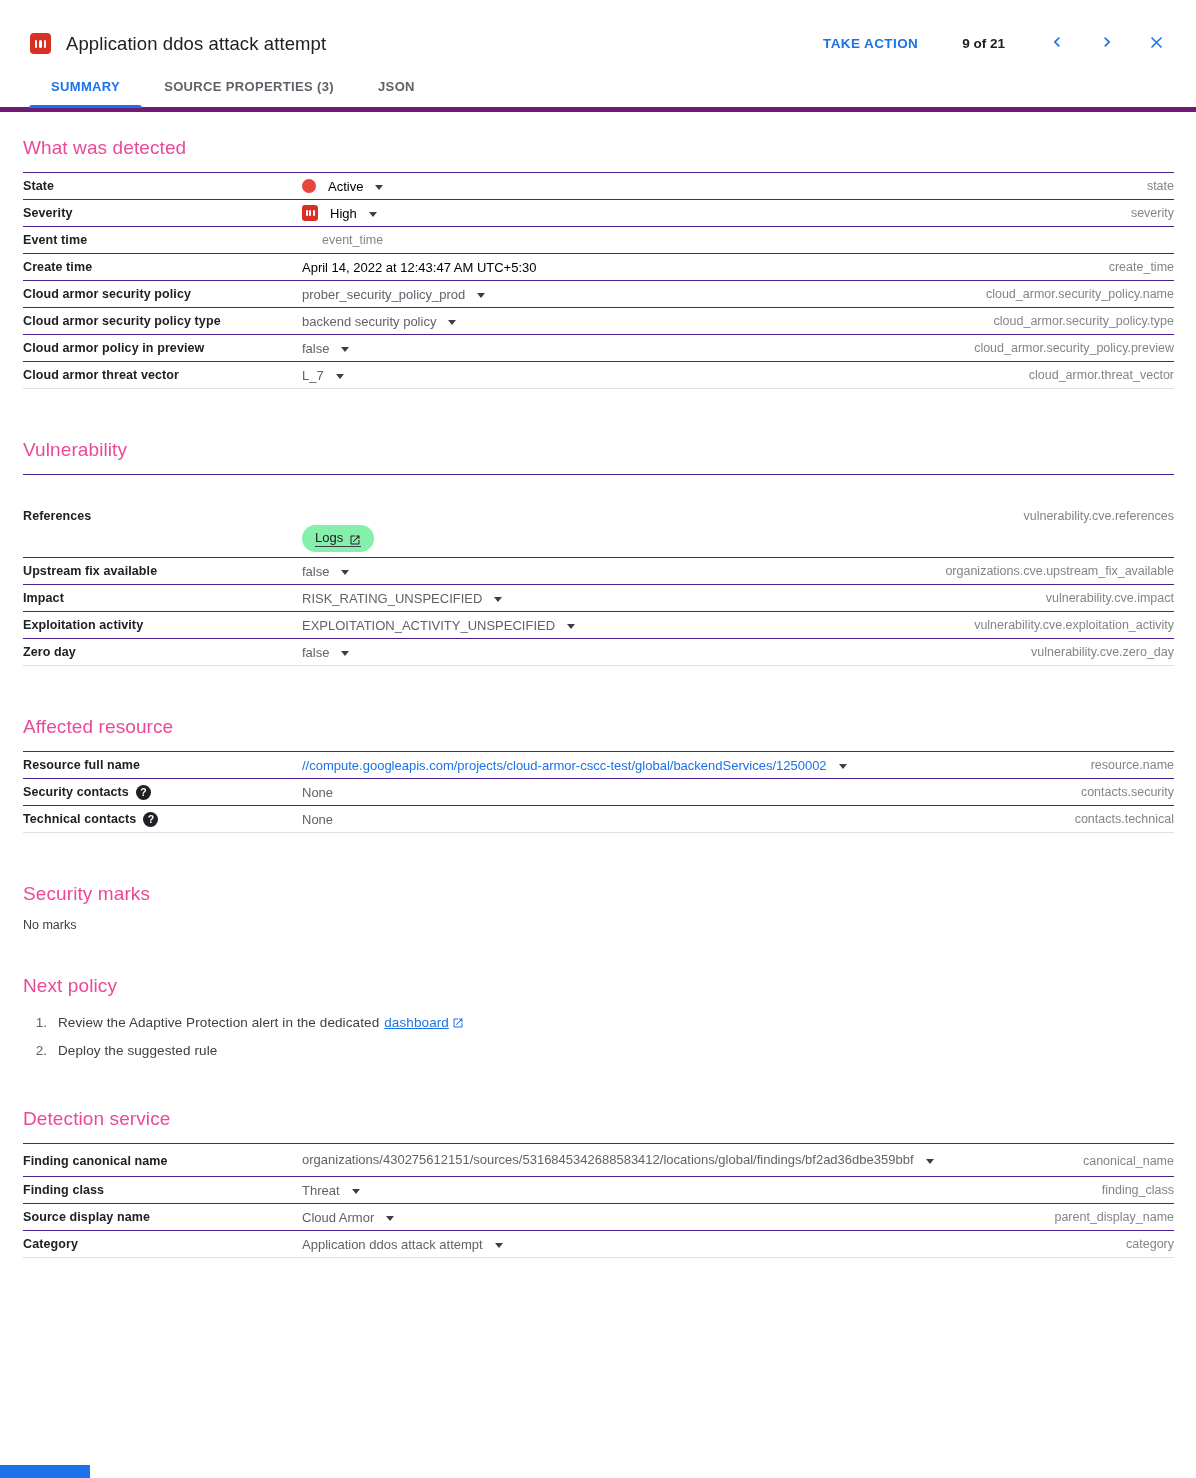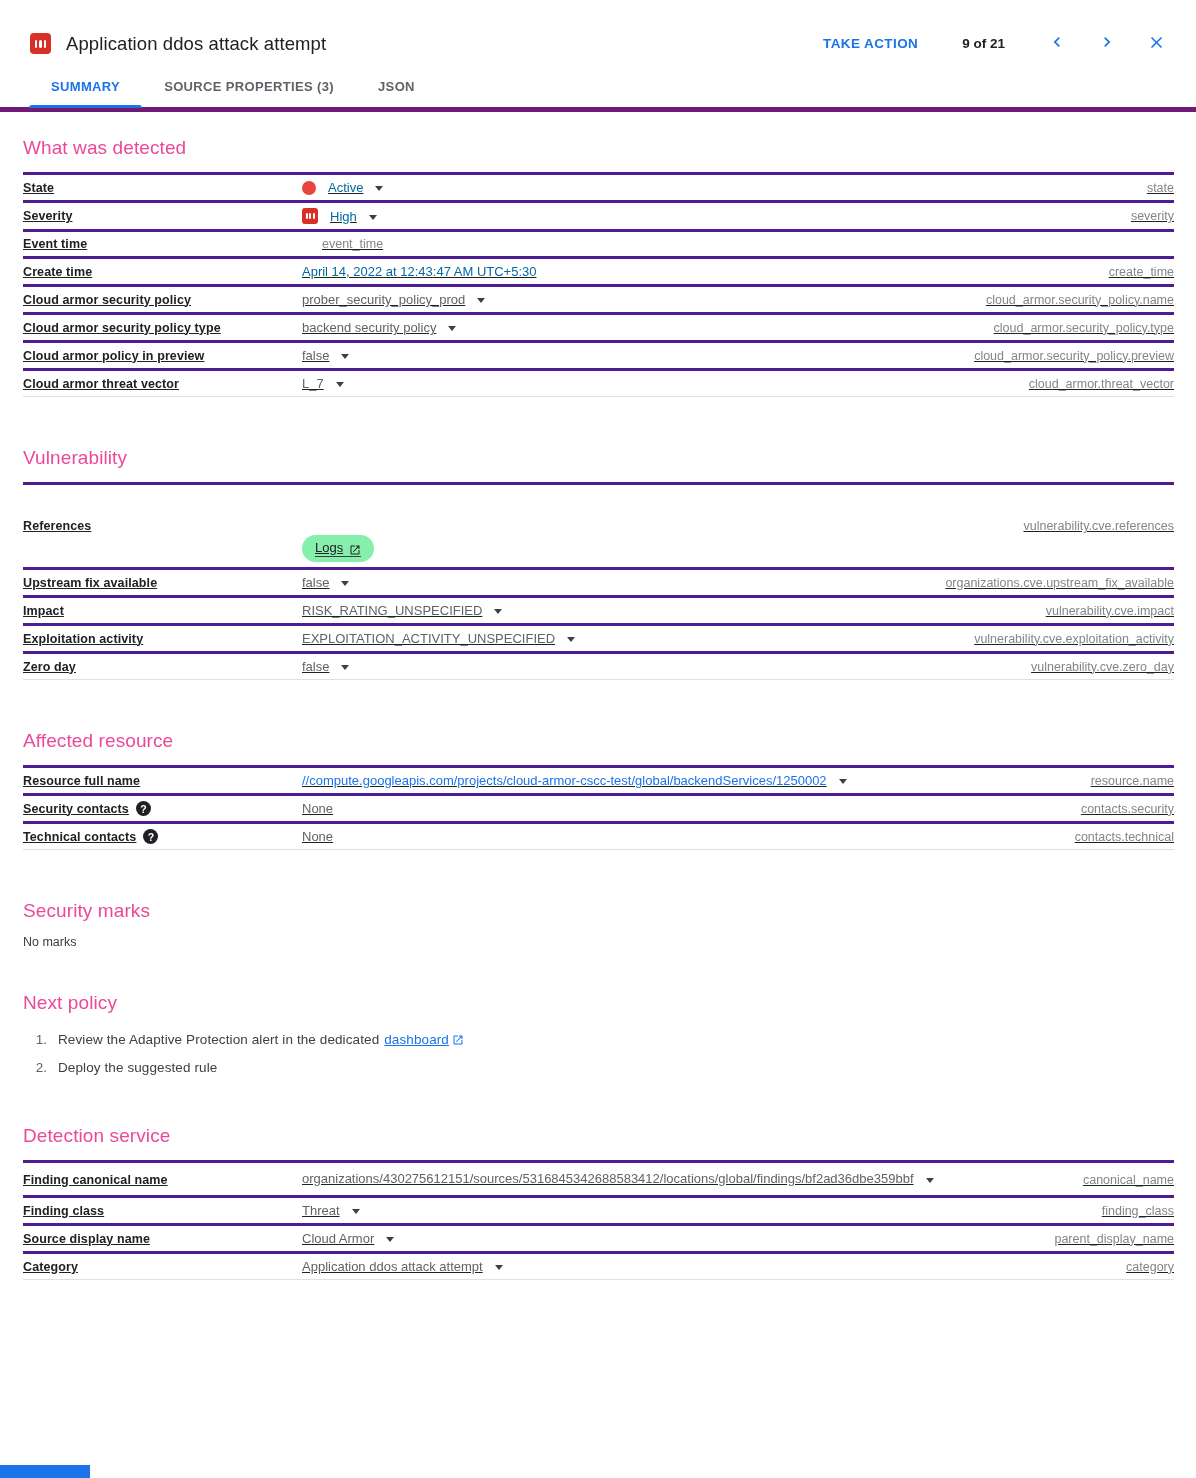--- a/index.html
+++ b/index.html
@@ -29,27 +29,27 @@
   .tab { padding:10px 22px 13px; font-size:13px; font-weight:700; letter-spacing:.35px; color:#5f6368; position:relative; cursor:pointer; white-space:nowrap; }
   .tab.active { color:#1a73e8; }
   .tab.active::after { content:""; position:absolute; left:0; right:0; bottom:-1px; height:3px; background:#1a73e8; border-radius:3px 3px 0 0; }
 
   
   main { padding:0 22px 0 23px; }
   .section-title { font-size:19px; font-weight:500; color:#ec4899; margin:25px 0 13px; letter-spacing:.1px; }
   .section-title.mt { margin-top:50px; }
 
   .ftable { border-bottom:1px solid #e0e0e0; }
-  .row { display:flex; align-items:center; border-top:3px solid #4c1d95; padding:5px 0; min-height:27px;text-decoration:underline; }
+  .row { display:flex; align-items:center; border-top:1px solid #4c1d95; padding:5px 0; min-height:27px; }
   .row.top { align-items:flex-start; }
   .row.top .rlabel, .row.top .rattr { padding-top:5px; }
   .rlabel { flex:0 0 279px; font-size:12.5px; font-weight:700; color:#202124; display:flex; align-items:center; letter-spacing:.1px; }
   .rvalue { flex:1 1 auto; display:flex; align-items:center; gap:12px; font-size:13px; color:#5f6368; min-width:0; }
   .rattr { flex:0 0 auto; font-size:12.5px; color:#80868b; padding-left:20px; white-space:nowrap; }
-  .dark { color:#0369a1; }
+  .dark { color:#000000; }
   .caret { width:0; height:0; border-left:4.5px solid transparent; border-right:4.5px solid transparent; border-top:5.5px solid #3c4043; margin-top:2px; flex:none; cursor:pointer; }
   .dot { width:14px; height:14px; border-radius:50%; background:#e8453c; flex:none; }
   .link { color:#1a73e8; text-decoration:none; cursor:pointer; }
   .help { width:15px; height:15px; border-radius:50%; background:#202124; color:#fff; font-size:10.5px; font-weight:700; display:inline-flex; align-items:center; justify-content:center; margin-left:7px; cursor:pointer; flex:none; }
 
   .chip { display:inline-flex; align-items:center; background:#86efac; border:none; border-radius:14px; padding:5px 13px; cursor:pointer; font-family:inherit;margin-top:45px; }
   .chip-inner { display:inline-flex; align-items:center; gap:6px; border-bottom:1px solid #3c4043; padding-bottom:1px; font-size:13px; color:#202124; }
   .chip-inner svg { fill:#202124; }
 
   .canon { max-width:645px; word-break:break-all; line-height:22px; font-size:13px; color:#5f6368; }

